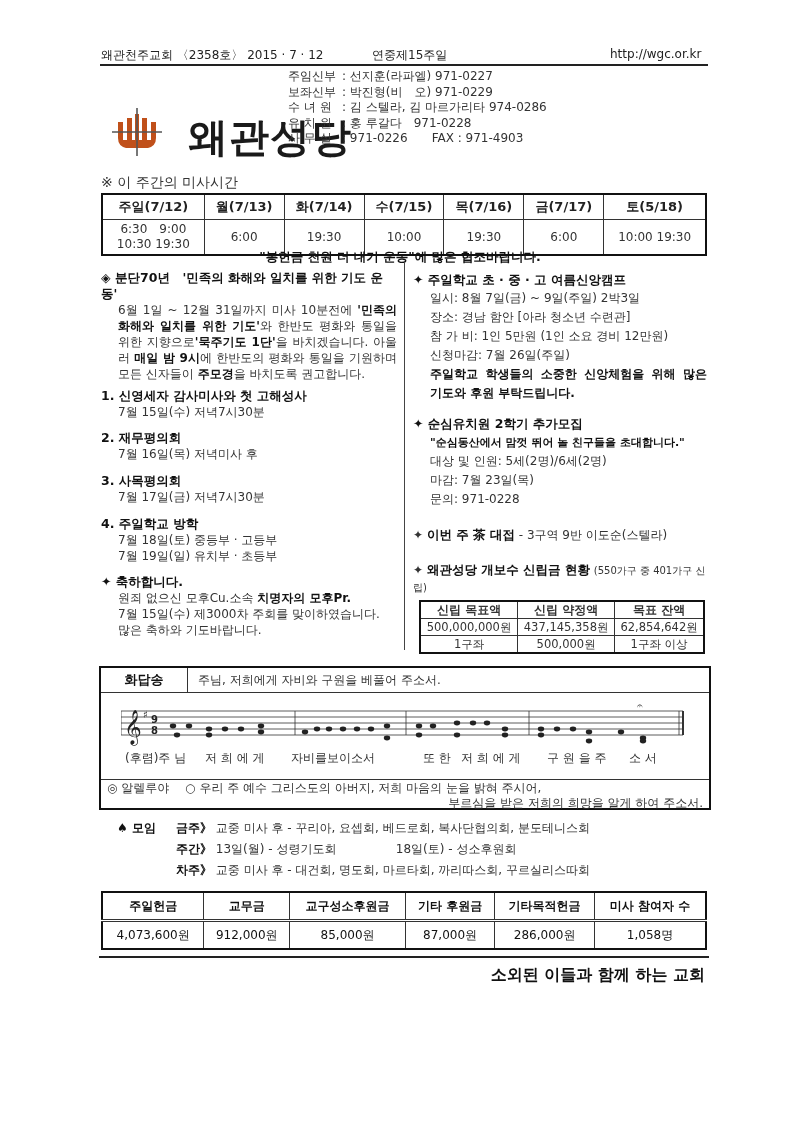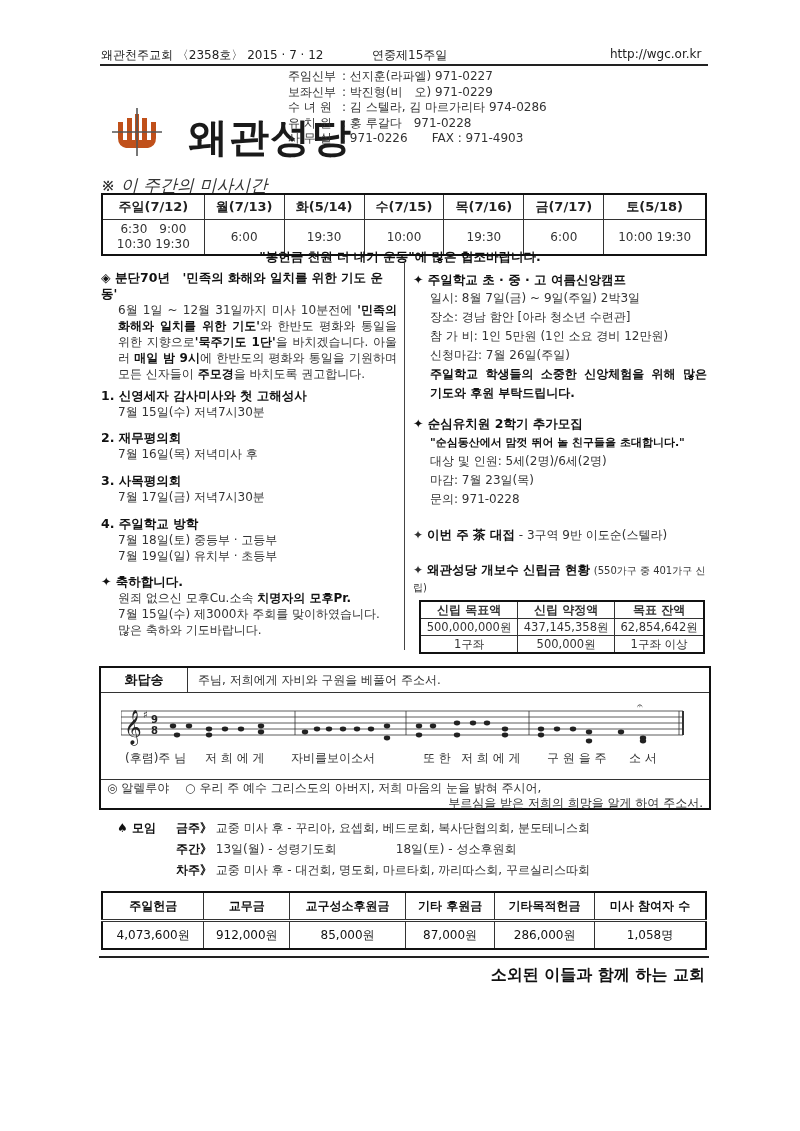--- a/index.html
+++ b/index.html
@@ -4,21 +4,21 @@
 <style>
   html, body { margin:0; padding:0; background:#ffffff; }
   body { width:800px; height:1131px; position:relative; font-family:"DejaVu Sans", sans-serif; color:#222; overflow:hidden; }
   .abs { position:absolute; }
   .hdr-line { position:absolute; left:100px; top:64px; width:608px; height:0; border-top:2px solid #222; }
   .hdr-text { position:absolute; top:47px; font-size:12px; color:#222; }
   .logo-wrap { position:absolute; left:112px; top:108px; width:50px; height:48px; }
   .church-name { position:absolute; left:188px; top:110px; font-size:40px; font-weight:bold; color:#1a1a1a; letter-spacing:1px; }
   .contacts { position:absolute; left:288px; top:69px; font-size:12px; line-height:15.5px; color:#333; }
   .contacts .row span.k { display:inline-block; width:54px; }
-  .mass-title { position:absolute; left:101px; top:174px; font-size:17px; color:#333;font-style:italic; }
+  .mass-title { position:absolute; left:101px; top:174px; font-size:14px; color:#333; }
   table.mass { position:absolute; left:101px; top:193px; width:606px; border-collapse:collapse; border:2px solid #111; }
   table.mass th, table.mass td { border:1px solid #333; text-align:center; }
   table.mass th { font-size:13px; font-weight:bold; height:22px; }
   table.mass td { font-size:12px; height:32px; color:#333; line-height:15px; }
   .appeal { position:absolute; left:0; width:800px; top:249px; text-align:center; font-size:12.5px; font-weight:bold; color:#111; }
   .vdivider { position:absolute; left:404px; top:262px; width:0; height:388px; border-left:1px solid #444; }
   .col { position:absolute; font-size:12px; color:#333; line-height:16px; }
   .b { font-weight:bold; color:#111; }
   .sec-title { font-weight:bold; color:#111; font-size:12.5px; }
   .ind { padding-left:17px; }
@@ -65,21 +65,21 @@
   <div class="row"><span class="k">유 치 원</span><span>: 홍 루갈다　971-0228</span></div>
   <div class="row"><span class="k">사 무 실</span><span>: 971-0226　　FAX : 971-4903</span></div>
 </div>
 
 <div class="mass-title">※ 이 주간의 미사시간</div>
 <table class="mass">
   <tbody>
       <tr>
     <th>주일(7/12)</th>
     <th>월(7/13)</th>
-    <th>화(5/14)</th>
+    <th>화(7/14)</th>
     <th>수(7/15)</th>
     <th>목(7/16)</th>
     <th>금(7/17)</th>
     <th>토(5/18)</th>
   </tr>
   <tr>
     <td>
           <div>6:30　9:00</div>
           <div>10:30 19:30</div>
         </td>

